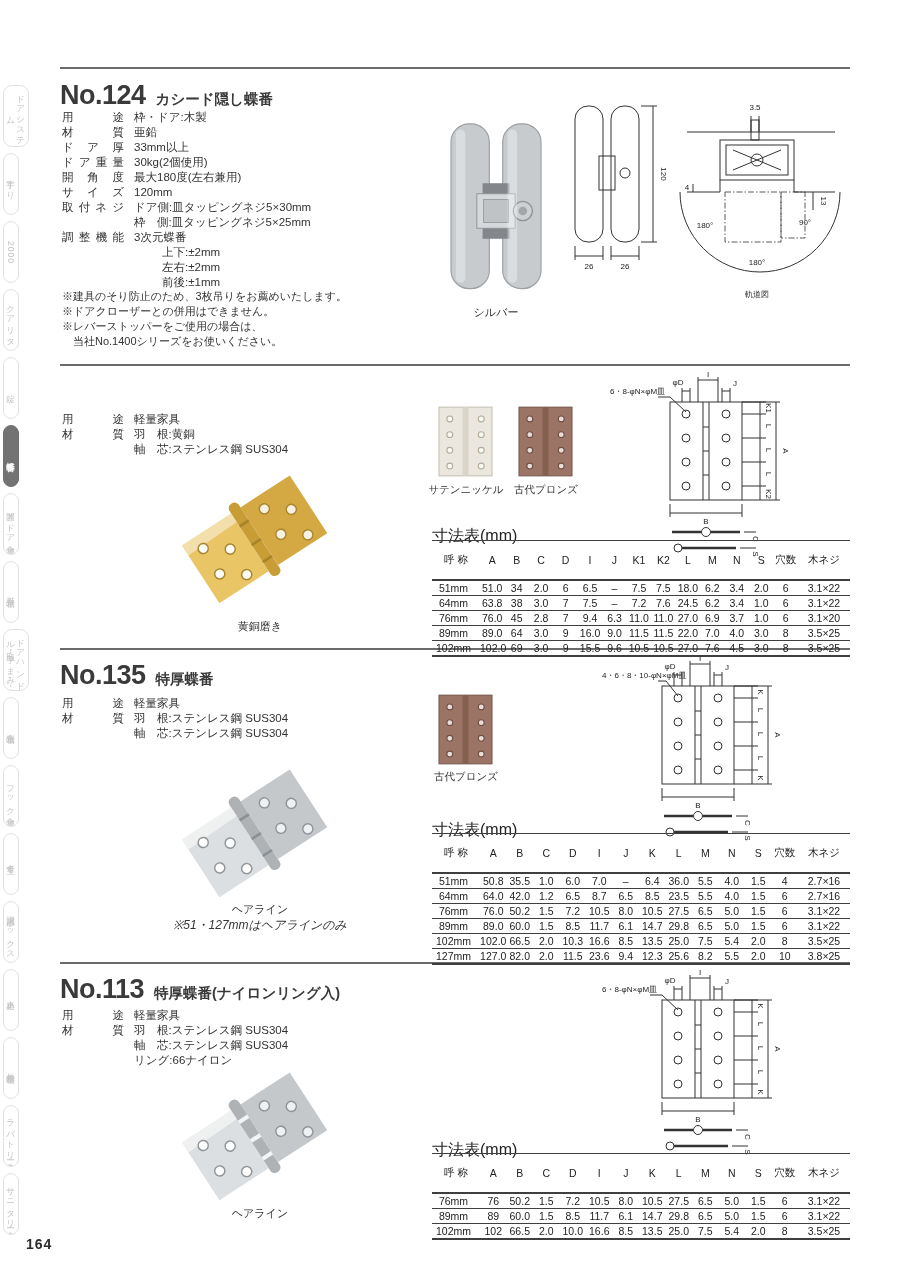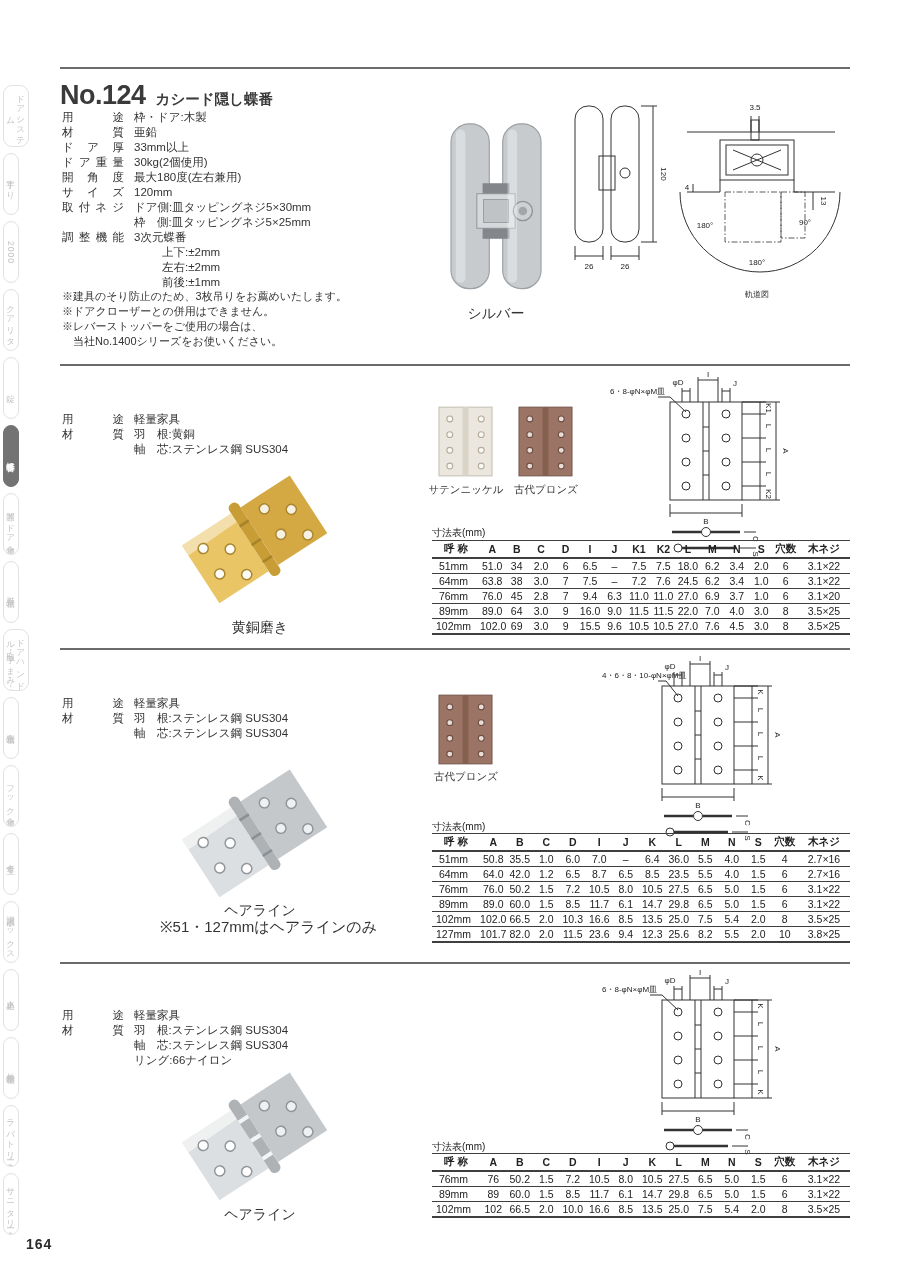--- a/index.html
+++ b/index.html
@@ -25,27 +25,27 @@
 
   
   .spec-list { position:absolute; }
   .spec-row { height:15px; line-height:15px; font-size:11.5px; white-space:nowrap; color:#333; }
   .spec-label { display:inline-block; width:62px; text-align:justify; text-align-last:justify; text-justify:inter-character; vertical-align:top; }
   .spec-value { margin-left:10px; }
   .spec-value.indent { padding-left:28px;margin-top:33px; }
   .notes { position:absolute; font-size:11px; line-height:15px; color:#333; white-space:nowrap; }
 
   
-  .caption { position:absolute; font-size:14px; color:#333; text-align:center; white-space:nowrap; }
-  .caption.small { font-size:15px; }
+  .caption { position:absolute; font-size:11px; color:#333; text-align:center; white-space:nowrap; }
+  .caption.small { font-size:12px;font-style:italic; }
 
   
-  .tbl-title { position:absolute; font-size:10px; color:#222; }
+  .tbl-title { position:absolute; font-size:16px; color:#222; }
   table.dims { position:absolute; width:418px; border-collapse:collapse; table-layout:fixed; font-size:10.5px; color:#222; }
-  table.dims th { font-weight:bold; text-align:center; border-top:1.5px solid #3f3f3f; border-bottom:2px solid #3f3f3f; padding:1px 0; }
+  table.dims th { font-weight:normal; text-align:center; border-top:1.5px solid #3f3f3f; border-bottom:2px solid #3f3f3f; padding:12px 0; }
   table.dims td { text-align:center; border-bottom:1.2px solid #3f3f3f; padding:1px 0; }
   table.dims tbody tr:last-child td { border-bottom:2.5px solid #3f3f3f; }
   table.dims th:first-child { width:48px; }
   table.dims th:last-child  { width:52px; }
   table.dims td:first-child { text-align:center; padding-right:5px; }
 
   
   svg { position:absolute; }
   .draw line, .draw rect, .draw path, .draw circle, .draw polyline { stroke:#333; fill:none; stroke-width:1; }
   .draw text { fill:#222; font-size:8px; stroke:none; font-family:"Liberation Sans", sans-serif; }
@@ -454,20 +454,23 @@
           <td>27.0</td>
           <td>7.6</td>
           <td>4.5</td>
           <td>3.0</td>
           <td>8</td>
           <td>3.5×25</td>
         </tr>
       </tbody>
     </table>
 
+  <div class="p-head" style="left:60px; top:660px">
+    <span class="p-no">No.135</span><span class="p-sub">特厚蝶番</span>
+  </div>
   <div class="spec-list" style="left:62px; top:696px">
 
       <div class="spec-row">
         <span class="spec-label">用途</span><span class="spec-value">軽量家具</span>
       </div>
 
       <div class="spec-row">
         <span class="spec-label">材質</span><span class="spec-value">羽　根:ステンレス鋼 SUS304</span>
       </div>
 
@@ -671,37 +674,40 @@
           <td>13.5</td>
           <td>25.0</td>
           <td>7.5</td>
           <td>5.4</td>
           <td>2.0</td>
           <td>8</td>
           <td>3.5×25</td>
         </tr>
         <tr>
           <td>127mm</td>
-          <td>101.7</td>
+          <td>127.0</td>
           <td>82.0</td>
           <td>2.0</td>
           <td>11.5</td>
           <td>23.6</td>
           <td>9.4</td>
           <td>12.3</td>
           <td>25.6</td>
           <td>8.2</td>
           <td>5.5</td>
           <td>2.0</td>
           <td>10</td>
           <td>3.8×25</td>
         </tr>
       </tbody>
     </table>
 
+  <div class="p-head" style="left:60px; top:974px">
+    <span class="p-no">No.113</span><span class="p-sub">特厚蝶番(ナイロンリング入)</span>
+  </div>
   <div class="spec-list" style="left:62px; top:1008px">
 
       <div class="spec-row">
         <span class="spec-label">用途</span><span class="spec-value">軽量家具</span>
       </div>
 
       <div class="spec-row">
         <span class="spec-label">材質</span><span class="spec-value">羽　根:ステンレス鋼 SUS304</span>
       </div>
 

